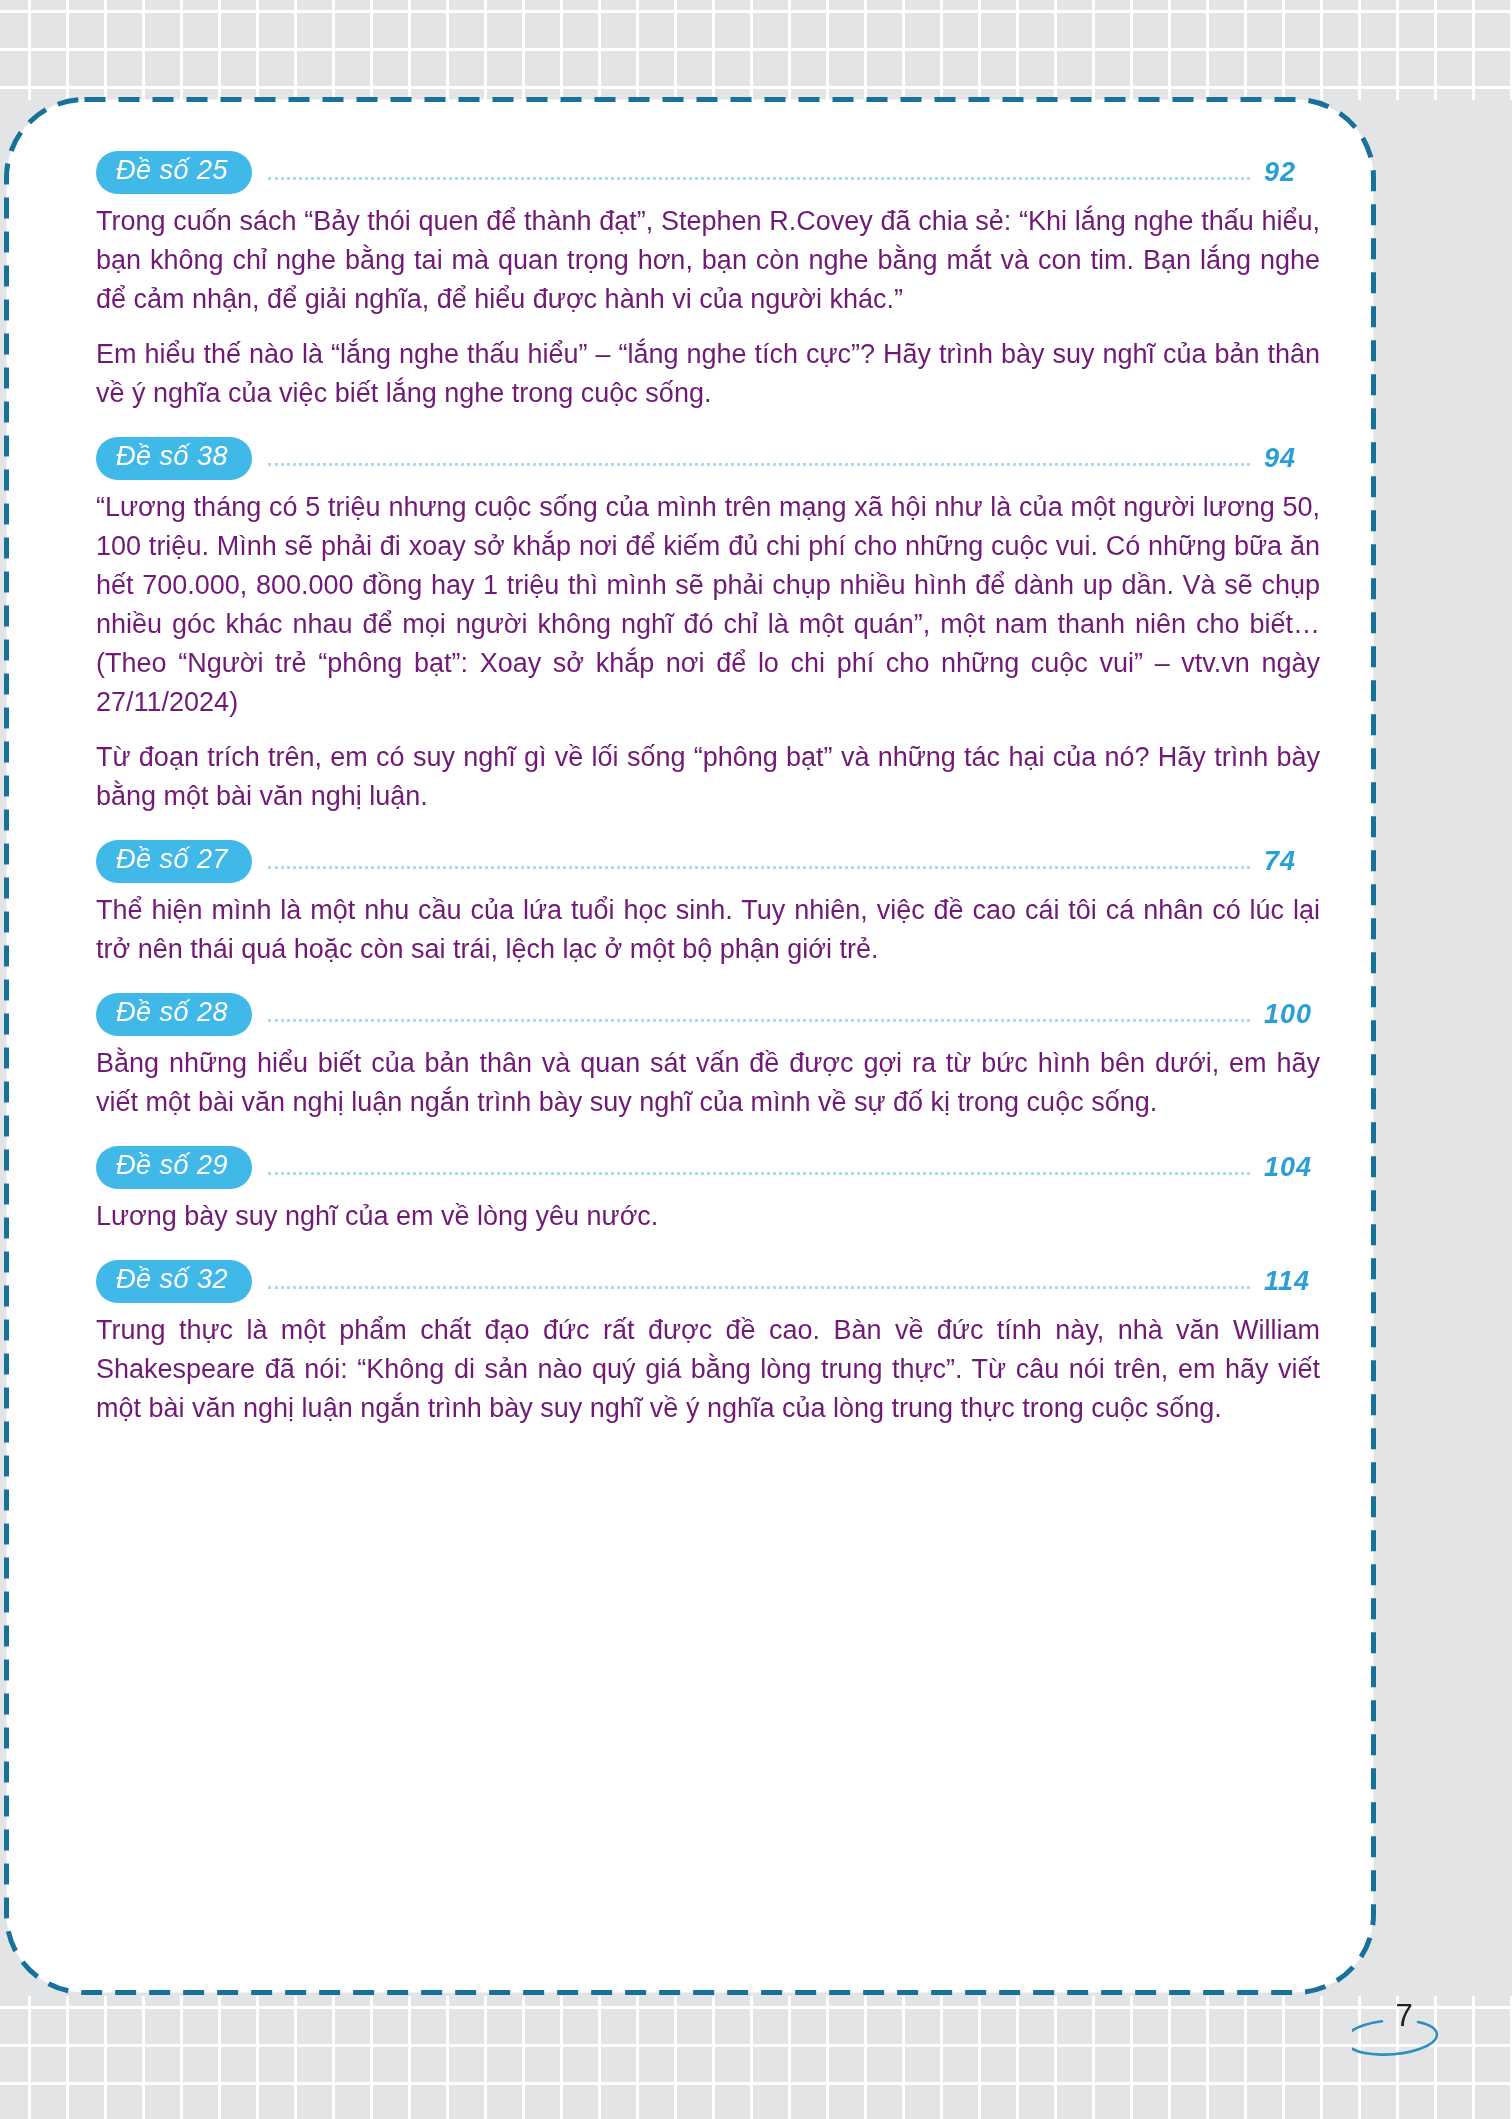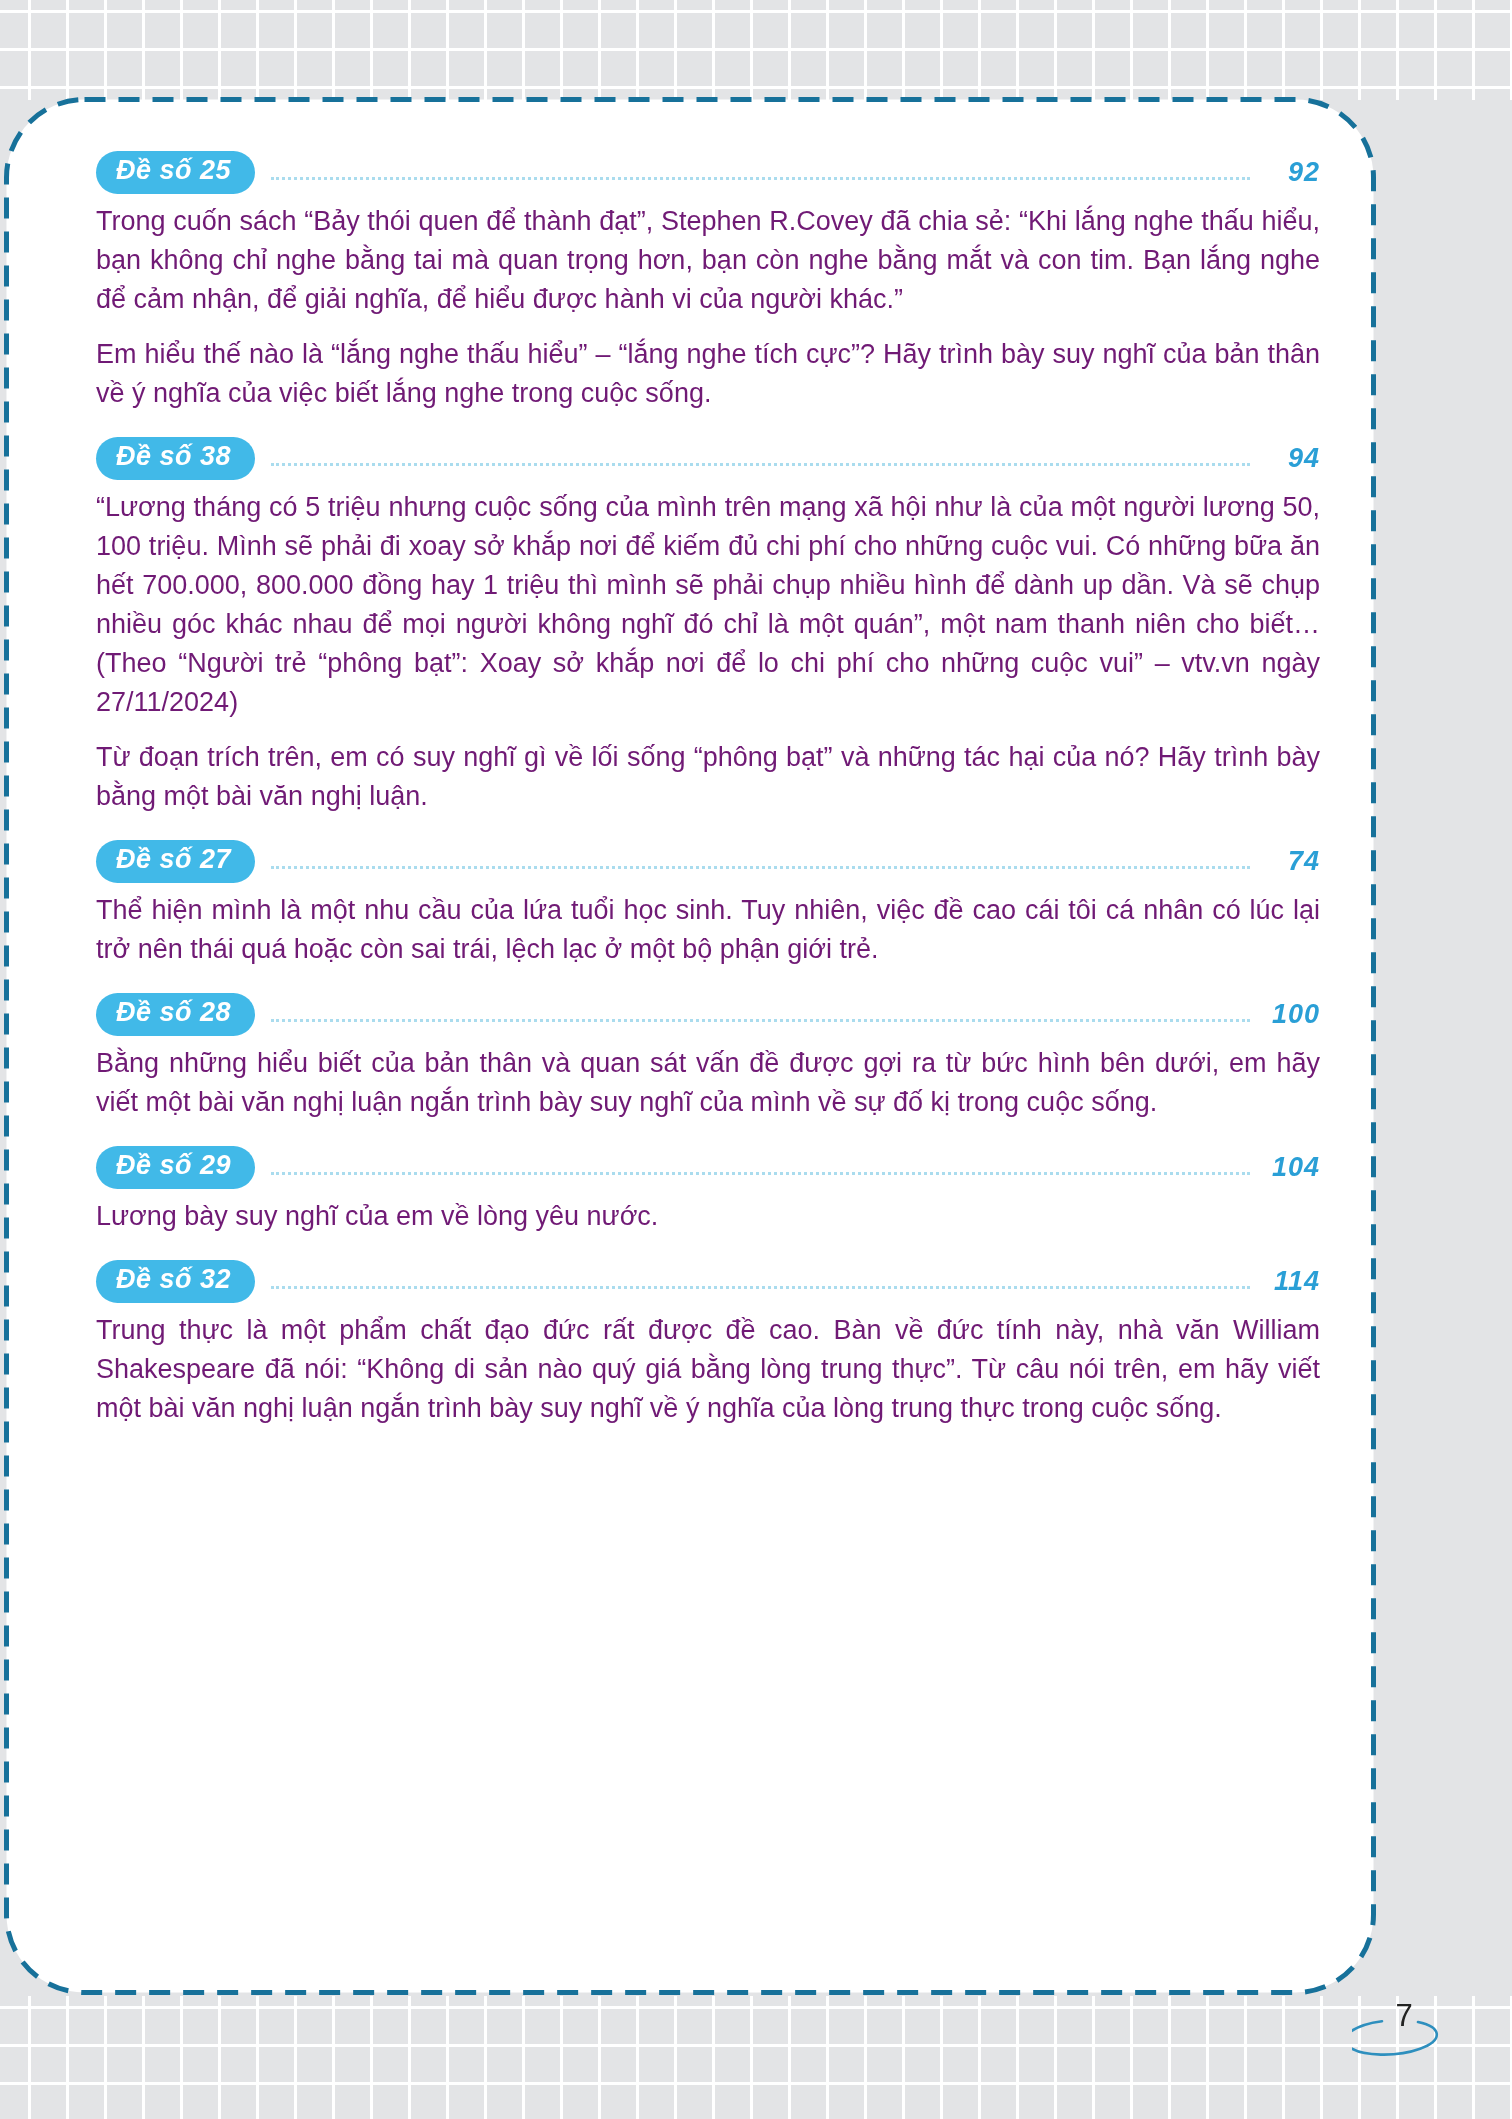--- a/index.html
+++ b/index.html
@@ -29,40 +29,40 @@
     padding:30px 56px 0 92px;
     box-sizing:border-box;
   }
   .section-header{
     display:flex;align-items:center;
     margin:24px 0 6px 0;
   }
   .badge{
     background:#41b9e8;
     color:#ffffff;
-    font-weight:bold;font-style:italic;
+    font-weight:normal;font-style:italic;
     font-size:27px;line-height:1;
     padding:6px 24px 10px 20px;
     border-radius:24px;
     white-space:nowrap;
     letter-spacing:0.5px;
   }
   .leader{
     flex:1;
     border-bottom:3px dotted #aadcee;
     margin:10px 14px 0 16px;
     height:1px;
   }
   .pagenum{
     color:#2a9fd6;
     font-style:italic;
     font-weight:bold;
     font-size:27px;
     min-width:56px;
-    text-align:right;
+    text-align:left;
     letter-spacing:1px;
   }
   .para{
     color:#701a75;
     font-size:27px;
     line-height:39px;
     text-align:justify;
     margin:8px 0 16px 0;
   }
   .folio{

